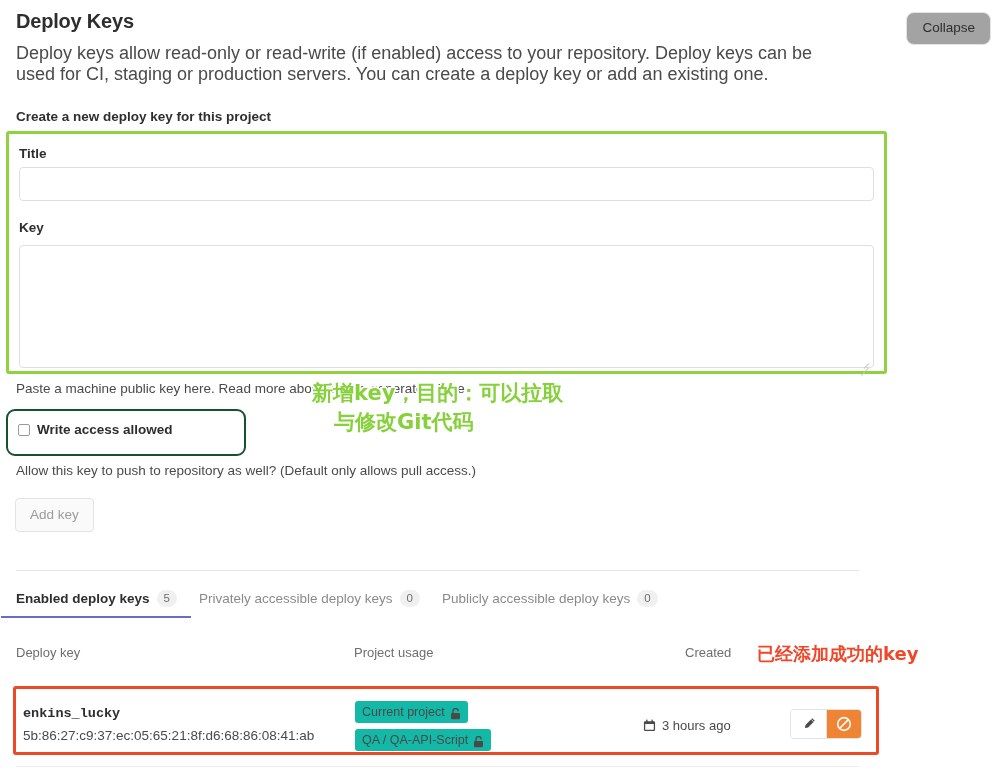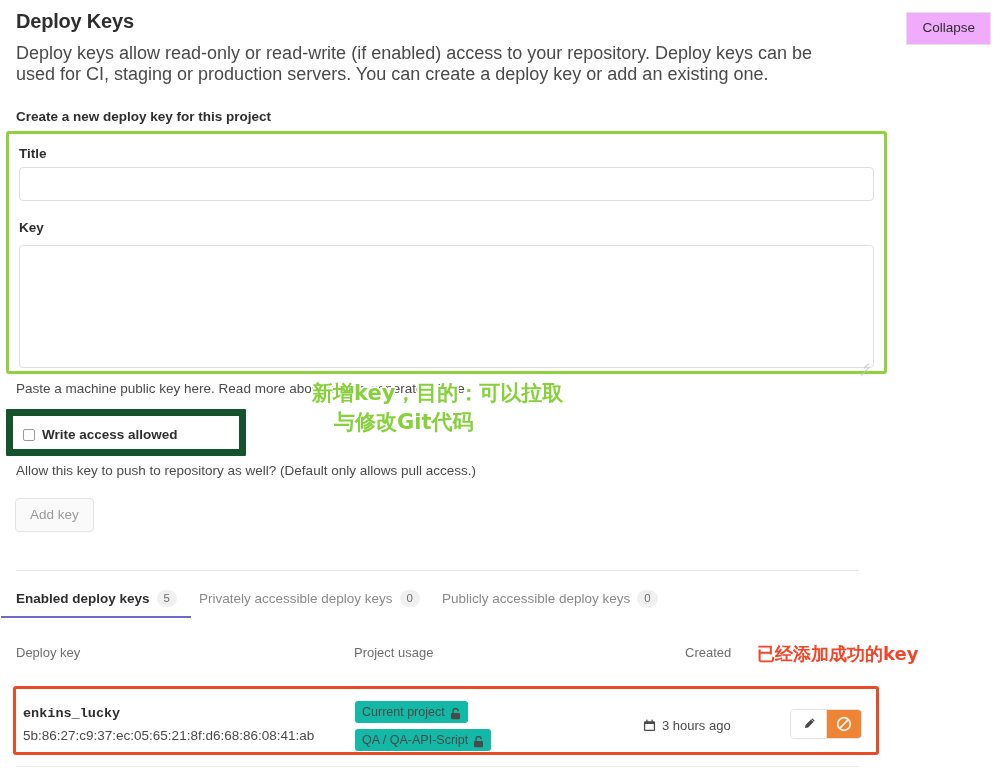--- a/index.html
+++ b/index.html
@@ -20,22 +20,22 @@
     letter-spacing: -0.2px; margin: 0; line-height: 26px;
   }
   .hdr-desc {
     font-size: 18px; color: #4a4a4a; line-height: 21px;
     margin: 9px 0 9px 0; width: 800px;
   }
   .collapse-btn {
     position: absolute; right: 14px; top: 12px;
     padding: 7px 15px 8px 15px;
     font-size: 13.5px; color: #2e2e2e;
-    background: #f0abfc; border: 1px solid #e3e3e3;
-    border-radius: 0; line-height: 16px; cursor: pointer;
+    background: #a3a3a3; border: 1px solid #e3e3e3;
+    border-radius: 8px; line-height: 16px; cursor: pointer;
   }
 
   .section-label {
     position: absolute; left: 16px; top: 109px;
     font-size: 13.5px; font-weight: bold; color: #2e2e2e;
   }
 
   
   .green-box {
     position: absolute; left: 6px; top: 131px;
@@ -77,21 +77,21 @@
 
   .paste-hint {
     position: absolute; left: 16px; top: 381px;
     font-size: 13.5px; color: #4a4a4a; white-space: nowrap;
   }
 
   
   .green-box2 {
     position: absolute; left: 6px; top: 409px;
     width: 240px; height: 47px;
-    border: 7px solid #14532d; border-radius: 1px;
+    border: 2px solid #14532d; border-radius: 9px;
   }
   .wa-row {
     position: absolute; left: 10px; top: 11px;
     display: flex; align-items: center; gap: 7px;
   }
   .cbx {
     width: 12px; height: 12px; border: 1px solid #9a9a9a;
     border-radius: 2px; background: #fff; display: inline-block;
   }
   .wa-label { font-size: 13.5px; font-weight: bold; color: #2e2e2e; }

